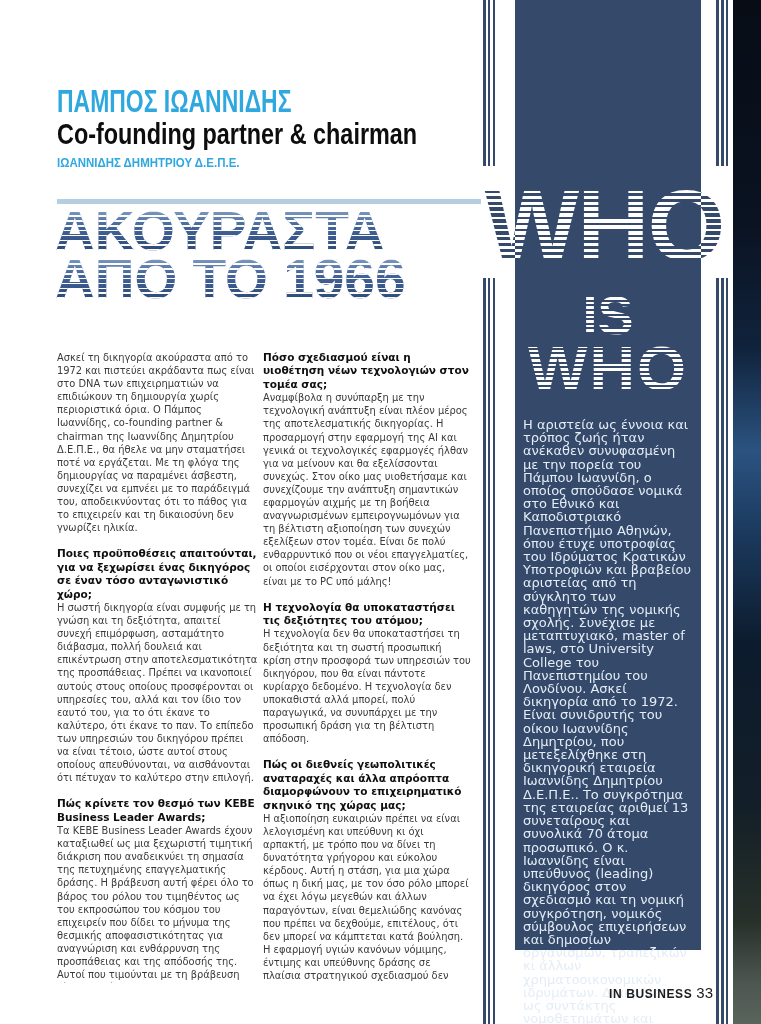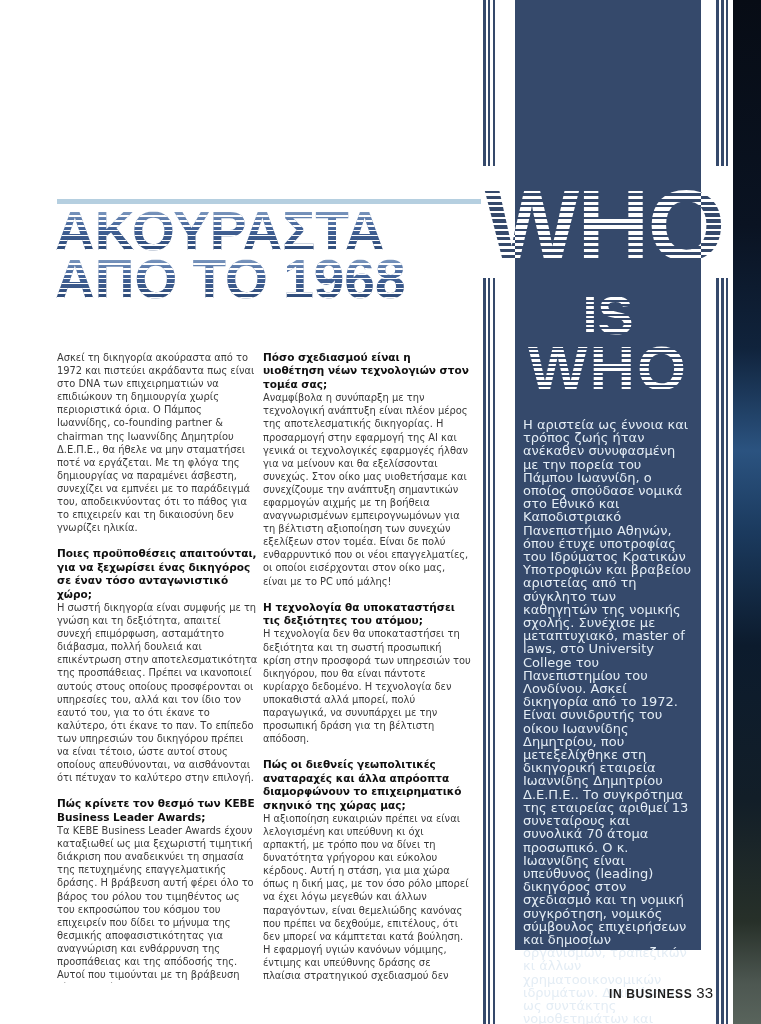--- a/index.html
+++ b/index.html
@@ -141,26 +141,31 @@
 
   <div class="photo-strip"></div>
 
   <div class="who1-wrap">
     <div class="who1 dark clip-txt stripe-navy">WHO</div>
     <div class="who1 light clip-txt stripe-white">WHO</div>
   </div>
   <div class="who-is clip-txt stripe-white-sm">IS</div>
   <div class="who2 clip-txt stripe-white-sm">WHO</div>
 
+  <div class="header">
+    <span class="name">ΠΑΜΠΟΣ ΙΩΑΝΝΙΔΗΣ</span><br>
+    <span class="role">Co-founding partner &amp; chairman</span><br>
+    <span class="firm">ΙΩΑΝΝΙΔΗΣ ΔΗΜΗΤΡΙΟΥ Δ.Ε.Π.Ε.</span>
+  </div>
 
   <div class="rule"></div>
 
   <div class="big-title">
     <span class="t-line">ΑΚΟΥΡΑΣΤΑ</span>
-    <span class="t-line">ΑΠΟ ΤΟ 1968</span>
+    <span class="t-line">ΑΠΟ ΤΟ 1966</span>
   </div>
 
   <div class="col col1">
     <p class="body first">Ασκεί τη δικηγορία ακούραστα από το 1972 και πιστεύει ακράδαντα πως είναι στο DNA των επιχειρηματιών να επιδιώκουν τη δημιουργία χωρίς περιοριστικά όρια. Ο Πάμπος Ιωαννίδης, co-founding partner &amp; chairman της Ιωαννίδης Δημητρίου Δ.Ε.Π.Ε., θα ήθελε να μην σταματήσει ποτέ να εργάζεται. Με τη φλόγα της δημιουργίας να παραμένει άσβεστη, συνεχίζει να εμπνέει με το παράδειγμά του, αποδεικνύοντας ότι το πάθος για το επιχειρείν και τη δικαιοσύνη δεν γνωρίζει ηλικία.</p>
     <h4>Ποιες προϋποθέσεις απαιτούνται, για να ξεχωρίσει ένας δικηγόρος σε έναν τόσο ανταγωνιστικό χώρο;</h4>
     <p class="body">Η σωστή δικηγορία είναι συμφυής με τη γνώση και τη δεξιότητα, απαιτεί συνεχή επιμόρφωση, ασταμάτητο διάβασμα, πολλή δουλειά και επικέντρωση στην αποτελεσματικότητα της προσπάθειας. Πρέπει να ικανοποιεί αυτούς στους οποίους προσφέρονται οι υπηρεσίες του, αλλά και τον ίδιο τον εαυτό του, για το ότι έκανε το καλύτερο, ότι έκανε το παν. Το επίπεδο των υπηρεσιών του δικηγόρου πρέπει να είναι τέτοιο, ώστε αυτοί στους οποίους απευθύνονται, να αισθάνονται ότι πέτυχαν το καλύτερο στην επιλογή.</p>
     <h4>Πώς κρίνετε τον θεσμό των ΚΕΒΕ Business Leader Awards;</h4>
     <p class="body">Τα ΚΕΒΕ Business Leader Awards έχουν καταξιωθεί ως μια ξεχωριστή τιμητική διάκριση που αναδεικνύει τη σημασία της πετυχημένης επαγγελματικής δράσης. Η βράβευση αυτή φέρει όλο το βάρος του ρόλου του τιμηθέντος ως του εκπροσώπου του κόσμου του επιχειρείν που δίδει το μήνυμα της θεσμικής αποφασιστικότητας για αναγνώριση και ενθάρρυνση της προσπάθειας και της απόδοσής της. Αυτοί που τιμούνται με τη βράβευση είναι ευγνώμονες στο ΚΕΒΕ και στην ΙΜΗ, για την προσωπική τιμή προς αυτούς αλλά και γιατί υπογραμμίζει τη σημαντικότητα του καθοδηγητικού ρόλου του.</p>
   </div>
 

